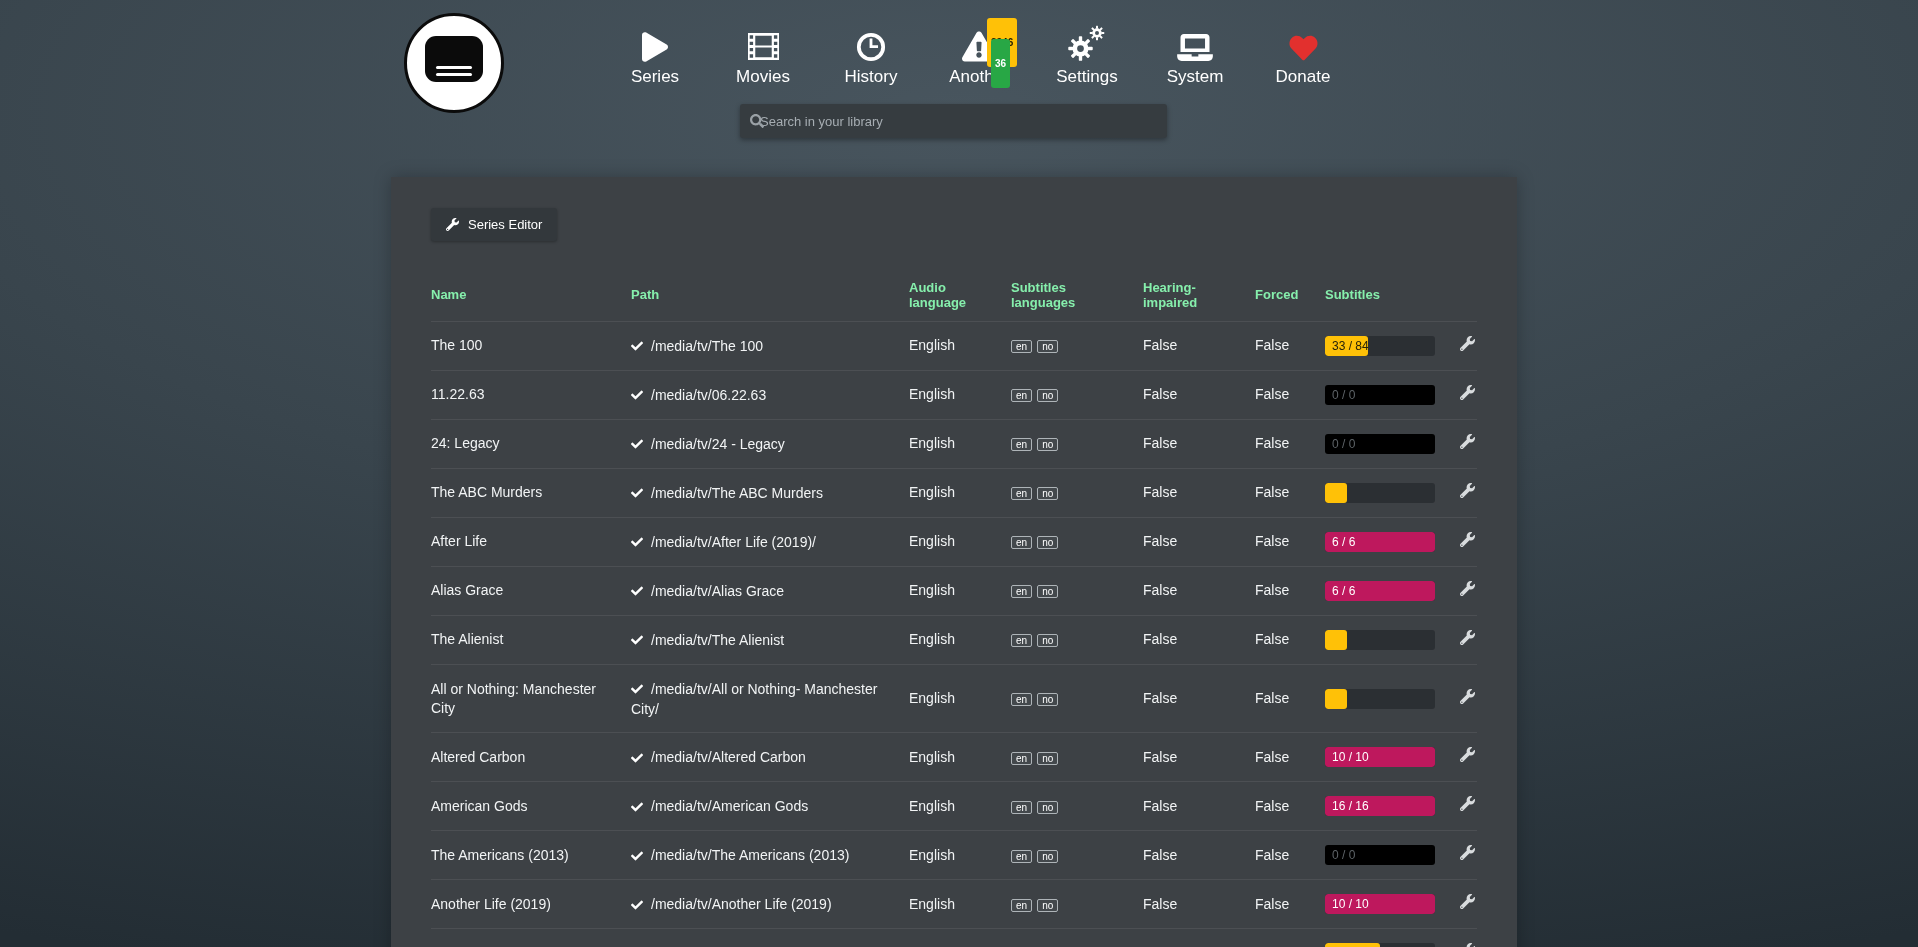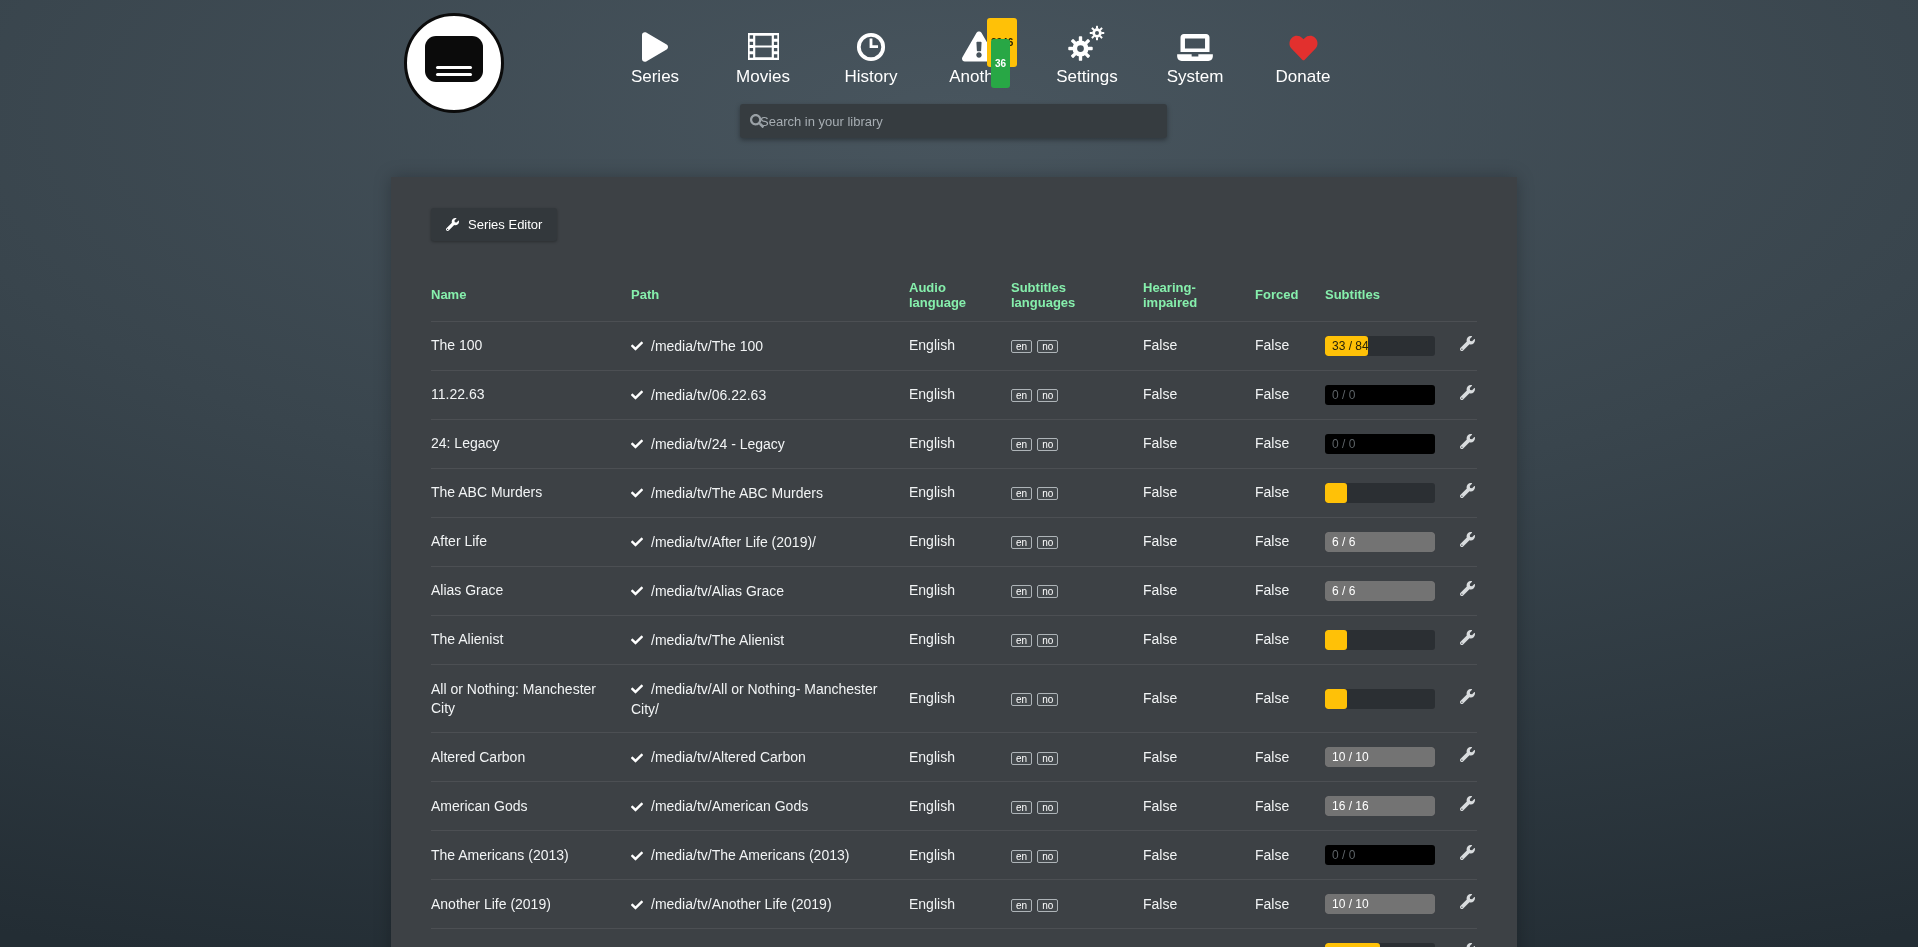--- a/index.html
+++ b/index.html
@@ -37,21 +37,21 @@
   td{font-size:14px;color:#f2f4f5;padding:14px 8px 14px 0;vertical-align:middle;line-height:1.35}
   tbody tr{border-top:1px solid rgba(255,255,255,.08)}
   .c-name{cursor:pointer}
   .check{display:inline-block;vertical-align:middle;margin-right:8px}
   .check svg{fill:#fff;width:12px;height:12px;display:block}
   .path-text{vertical-align:middle}
   .lang-badge{display:inline-block;background:#43484c;border:1px solid #aeb4b8;color:#fff;font-size:10px;padding:0 4px;border-radius:2px;margin-right:5px;line-height:1.1}
   .progress{width:110px;height:20px;background:#2b2f33;border-radius:3px;overflow:hidden}
   .fill{height:100%;font-size:12px;line-height:20px;padding-left:7px;white-space:nowrap;border-radius:3px;overflow:hidden}
   .partial .fill{background:#ffc107;color:#26220a}
-  .full .fill{background:#737373;color:#fff}
+  .full .fill{background:#be185d;color:#fff}
   .none{background:#000000}
   .none .fill{background:transparent;color:#5d6367;width:100% !important}
   .c-actions{text-align:right;padding-right:2px}
   .row-wrench{cursor:pointer;display:inline-block}
   .row-wrench svg{fill:#d9dcde;width:15px;height:15px;display:block}
 </style>
 </head>
 <body>
 
 <svg width="0" height="0" style="position:absolute" aria-hidden="true">

